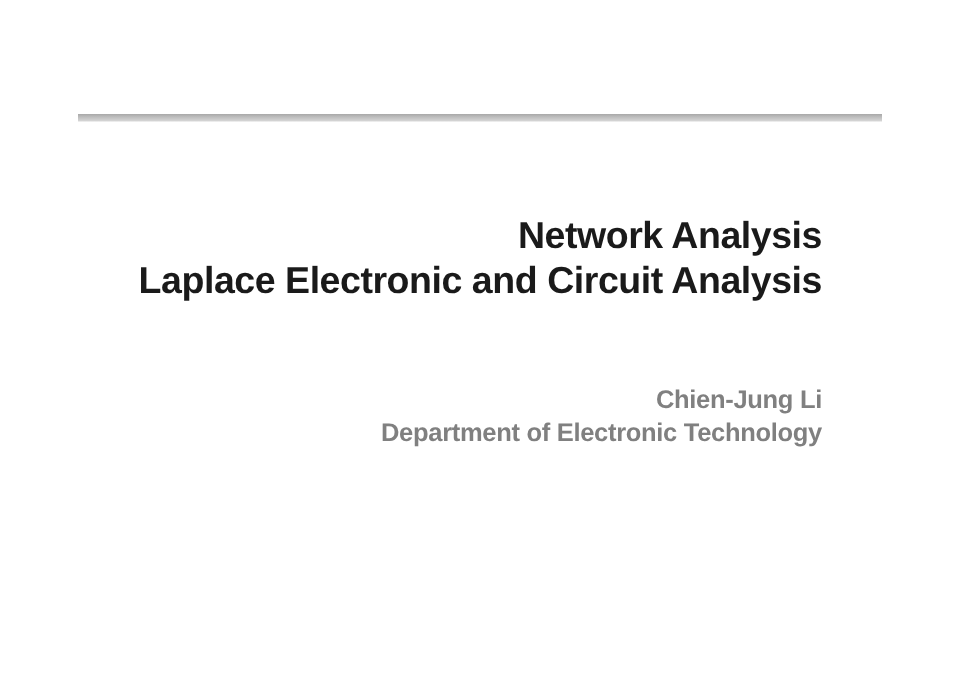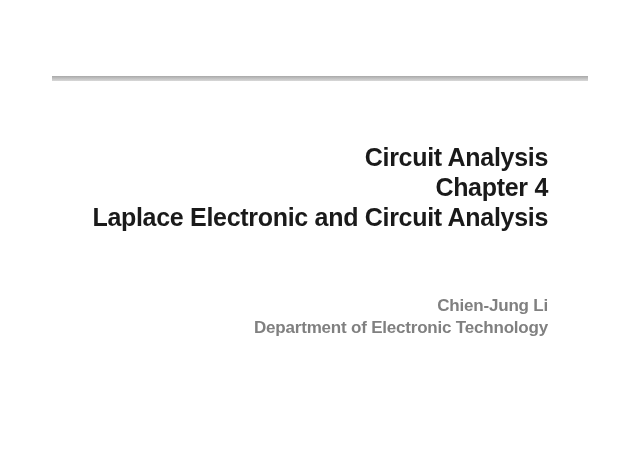--- a/index.html
+++ b/index.html
@@ -42,41 +42,39 @@
     line-height: 30px;
     letter-spacing: -0.3px;
     white-space: nowrap;
   }
   .subtitle-block {
     position: absolute;
     left: 40px;
     top: 256px;
     width: 508px;
     text-align: right;
-    margin-top: 39px;
   }
   .subtitle-line {
     color: #808080;
     font-weight: bold;
     font-size: 17px;
     line-height: 22px;
     letter-spacing: -0.2px;
     white-space: nowrap;
   }
 </style>
 </head>
 <body>
 
 <div class="slide">
 
   <div class="divider"></div>
 
   <div class="title-block">
-    <div class="title-line">Circuit Analysis</div>
-    <div class="title-line">Chapter 4</div>
+    <div class="title-line">Network Analysis</div>
     <div class="title-line">Laplace Electronic and Circuit Analysis</div>
   </div>
 
   <div class="subtitle-block">
     <div class="subtitle-line">Chien-Jung Li</div>
     <div class="subtitle-line">Department of Electronic Technology</div>
   </div>
 
 </div>
 

